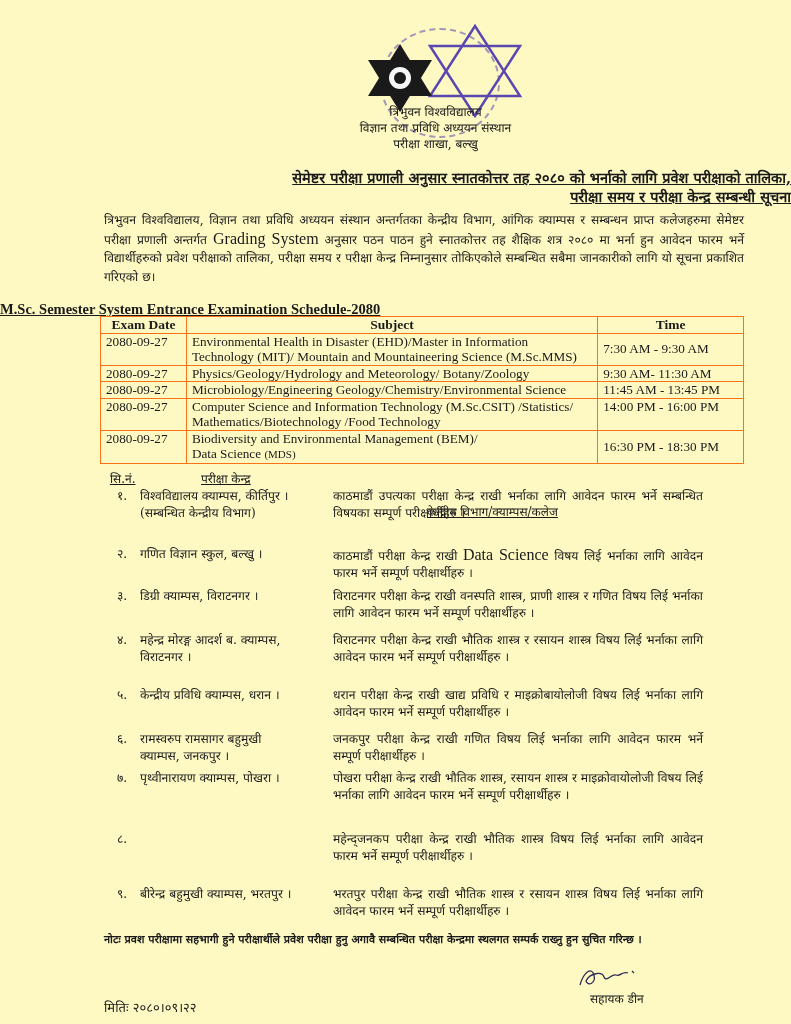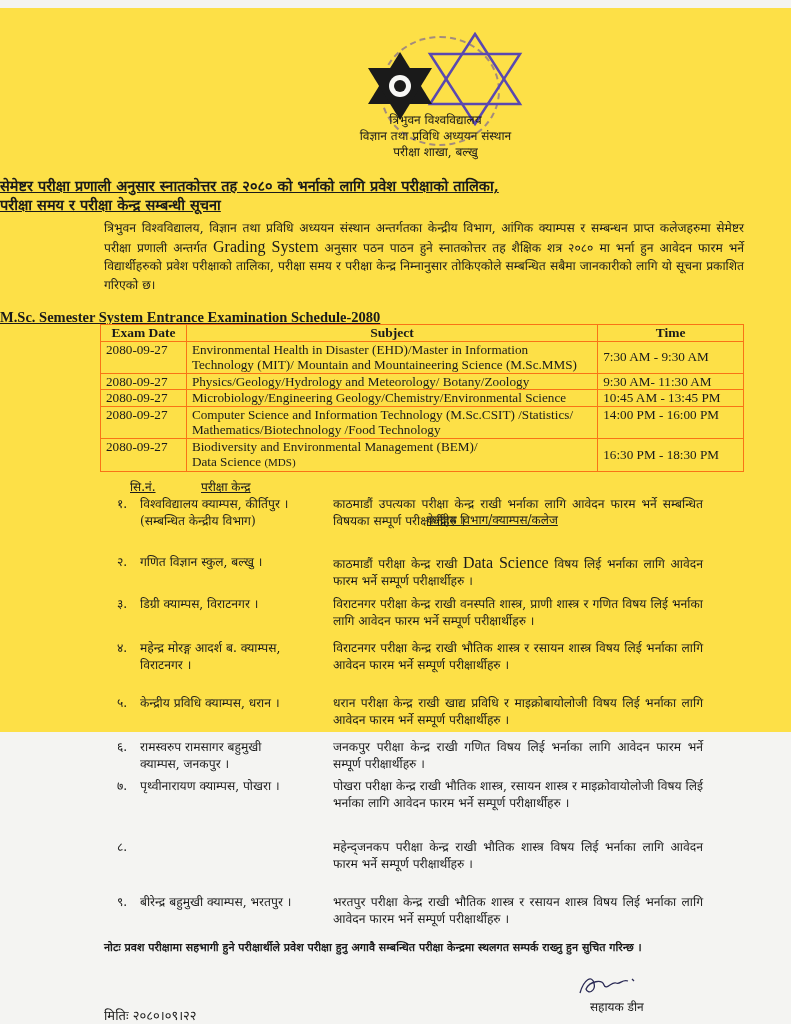--- a/index.html
+++ b/index.html
@@ -1,45 +1,45 @@
 <!DOCTYPE html>
 <html><head>
 <meta charset="utf-8">
 <style>
   * { box-sizing: border-box; margin: 0; padding: 0; }
   html, body { width: 791px; height: 1024px; background: #f4f4f2; }
   body { font-family: "DejaVu Serif", "Liberation Serif", serif; color: #1a1a1a; position: relative; overflow: hidden; }
-  .page { position: absolute; left: 0; top: 8px; width: 791px; height: 724px; background: #fde047; }
+  .page { position: absolute; left: 0; top: 0; width: 791px; height: 1024px; background: #fef9c3; }
   .stamp { position: absolute; left: 380px; top: 28px; width: 120px; height: 110px; border-radius: 50%; border: 2px dashed rgba(90,70,170,0.55); }
   .star { position: absolute; }
 
   .letterhead { position: absolute; left: 0; width: 791px; text-align: center; font-size: 12px; line-height: 15px; }
   .lh1 { top: 105px; left: 40px; }
   .lh2 { top: 121px; left: 40px; }
   .lh3 { top: 137px; left: 40px; }
 
-  .title { position: absolute; left: 0; width: 791px; text-align: left; font-weight: bold; font-size: 14.5px; }
+  .title { position: absolute; left: 0; width: 791px; text-align: right; font-weight: bold; font-size: 14.5px; }
   .title span { text-decoration: underline; }
   .t1 { top: 167px; }
   .t2 { top: 186px; }
 
   .intro { position: absolute; left: 104px; top: 211px; width: 640px; font-size: 12.2px; line-height: 18.5px; text-align: justify; }
   .intro .en { font-family: "Liberation Serif", serif; font-size: 16px; }
 
   .sched-title { position: absolute; left: 0; width: 791px; top: 301px; font-family: "Liberation Serif", serif; font-weight: bold; font-size: 14.5px; text-decoration: underline; }
 
   table.sched { position: absolute; left: 100px; top: 316px; width: 644px; border-collapse: collapse; font-family: "Liberation Serif", serif; font-size: 13.2px; }
   table.sched th, table.sched td { border: 1px solid #f97316; padding: 0 5px; vertical-align: top; line-height: 15.5px; }
   table.sched th { font-weight: bold; text-align: center; font-size: 13.5px; }
   table.sched td.time { vertical-align: middle; }
   .c1 { width: 86px; } .c2 { width: 412px; } .c3 { width: 146px; }
   .small { font-size: 11px; }
 
   .hdr { position: absolute; top: 470px; font-size: 12px; text-decoration: underline; }
-  .h-sn { left: 110px; margin-left: 20px; }
+  .h-sn { left: 110px; }
   .h-center { left: 201px; }
   .h-dept { left: 427px; margin-top: 33px; }
 
   .row { position: absolute; font-size: 12.2px; line-height: 17px; }
   .sn { left: 117px; }
   .ctr { left: 140px; width: 185px; }
   .dpt { left: 333px; width: 370px; text-align: justify; }
   .dpt .en { font-family: "Liberation Serif", serif; font-size: 16px; }
 
   .note { position: absolute; left: 104px; top: 931px; font-size: 11px; font-weight: bold; }
@@ -91,21 +91,21 @@
       <td class="time">7:30 AM - 9:30 AM</td>
     </tr>
     <tr>
       <td>2080-09-27</td>
       <td>Physics/Geology/Hydrology and  Meteorology/ Botany/Zoology</td>
       <td class="time">9:30 AM- 11:30 AM</td>
     </tr>
     <tr>
       <td>2080-09-27</td>
       <td>Microbiology/Engineering Geology/Chemistry/Environmental Science</td>
-      <td class="time">10:45 AM - 13:45 PM</td>
+      <td class="time">11:45 AM - 13:45 PM</td>
     </tr>
     <tr>
       <td>2080-09-27</td>
       <td>
             <div>Computer Science and Information Technology (M.Sc.CSIT) /Statistics/</div>
             <div>Mathematics/Biotechnology /Food Technology</div>
           </td>
       <td class="time" style="vertical-align:top">14:00 PM - 16:00 PM</td>
     </tr>
     <tr>

